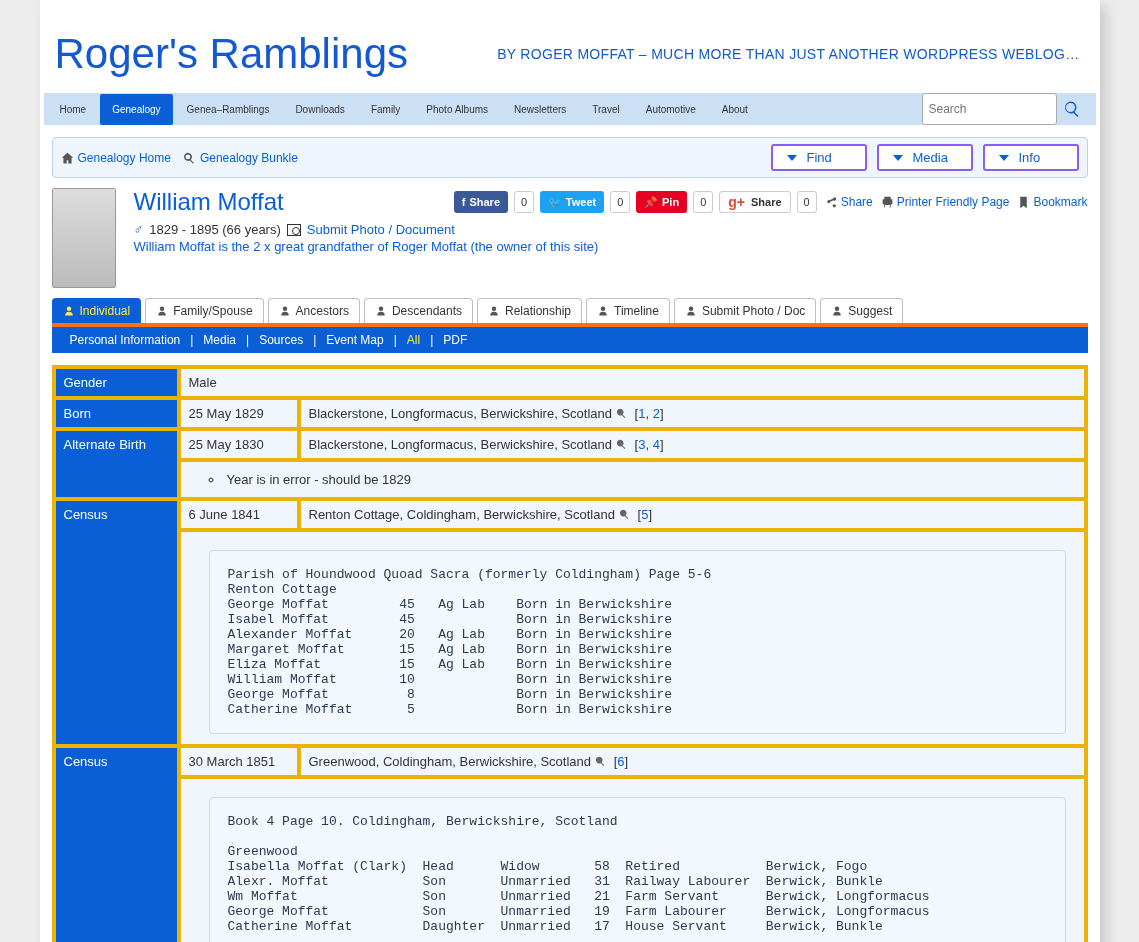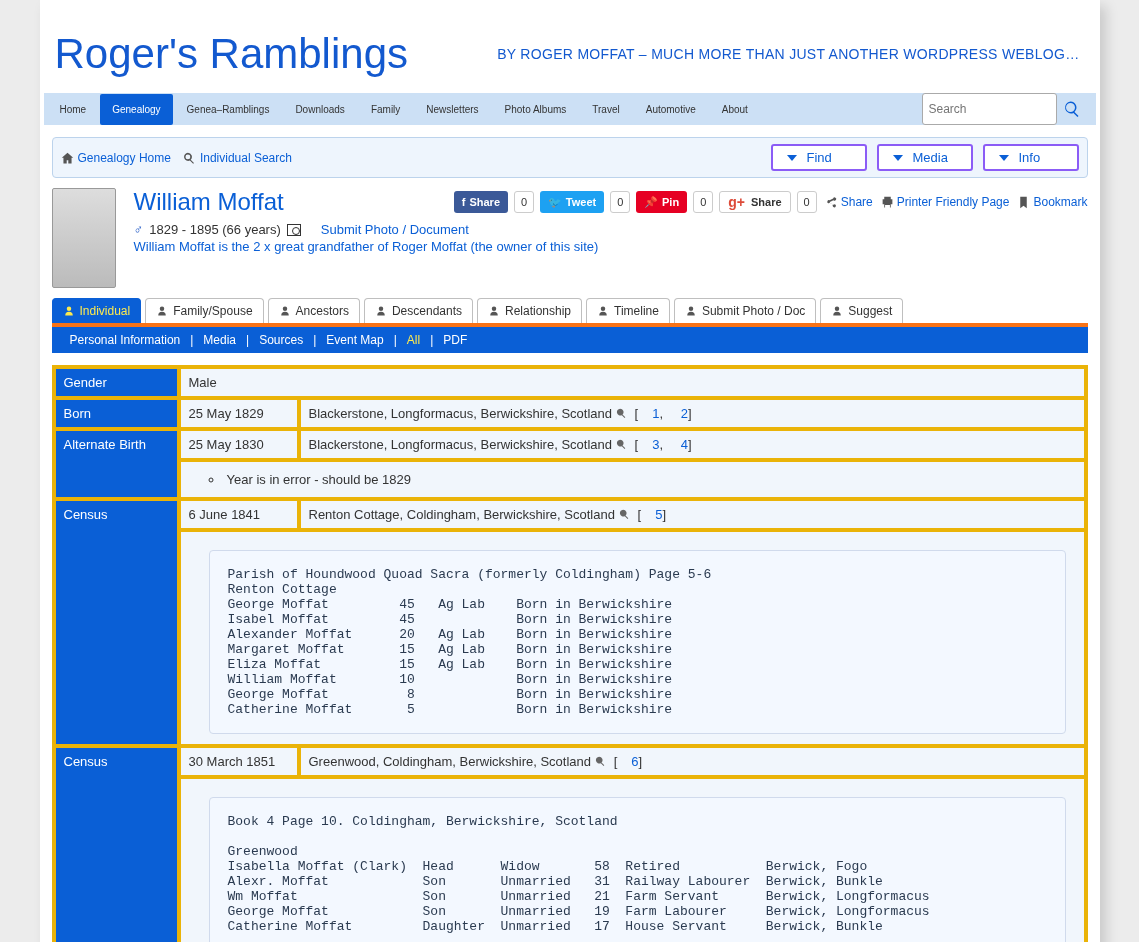--- a/index.html
+++ b/index.html
@@ -26,21 +26,21 @@
   .portrait { width: 64px; height: 100px; background: linear-gradient(#ddd,#bbb); border: 1px solid #999; border-radius: 2px; }
   .person-info { flex: 1; }
   .name-share { display: flex; justify-content: space-between; align-items: center; }
   .person-name { font-size: 24px; color: #0a5fd6; font-weight: 500; }
   .share-icons { display: flex; align-items: center; gap: 8px; font-size: 12px; color: #0a5fd6; }
   .sicon { display: flex; align-items: center; gap: 3px; cursor: pointer; }
   .lifedates { font-size: 13px; margin-top: 6px; display: flex; align-items: center; gap: 6px; }
   .male-sym { color: #2a60c8; }
   .cam-icon { width: 14px; height: 12px; border: 1px solid #333; display: inline-block; position: relative; }
   .cam-icon::after { content: ""; position: absolute; top: 2px; left: 4px; width: 6px; height: 6px; border: 1px solid #333; border-radius: 50%; }
-  .link { color: #0a5fd6; cursor: pointer; margin-left: 14px; }
+  .link { color: #0a5fd6; cursor: pointer; }
   .relnote { font-size: 13px; color: #0a5fd6; margin-top: 2px; }
 
   .social { display: flex; gap: 6px; align-items: center; }
   .sbtn { height: 22px; padding: 0 8px; border-radius: 3px; font-size: 11px; color: #fff; display: flex; align-items: center; gap: 4px; font-weight: bold; }
   .fb { background: #3b5998; }
   .tw { background: #1da1f2; }
   .pin { background: #e60023; }
   .gp { background: #fff; color: #333; border: 1px solid #ccc; }
   .gp-red { color: #dd4b39; font-weight: bold; font-size: 14px; margin-right: 2px; }
   .count { border: 1px solid #ccc; background: #fff; color: #333; height: 22px; padding: 0 6px; border-radius: 3px; font-size: 11px; display: flex; align-items: center; }
@@ -80,22 +80,22 @@
     <div class="tagline">BY ROGER MOFFAT – MUCH MORE THAN JUST ANOTHER WORDPRESS WEBLOG…</div>
   </div>
 
   <div class="navbar">
     <div class="nav-tabs" id="navtabs">
         <div class="nav-tab">Home</div>
         <div class="nav-tab on">Genealogy</div>
         <div class="nav-tab">Genea–Ramblings</div>
         <div class="nav-tab">Downloads</div>
         <div class="nav-tab">Family</div>
+        <div class="nav-tab">Photo Albums</div>
         <div class="nav-tab">Newsletters</div>
-        <div class="nav-tab">Photo Albums</div>
         <div class="nav-tab">Travel</div>
         <div class="nav-tab">Automotive</div>
         <div class="nav-tab">About</div>
       </div>
     <div class="search-wrap">
       <input class="search-input" placeholder="Search" style="">
       <svg class="search-icon" viewBox="0 0 24 24">
           <path d="M10 2a8 8 0 015.3 13.9l5.4 5.4-1.4 1.4-5.4-5.4A8 8 0 1110 2zm0 2a6 6 0 100 12 6 6 0 000-12z"></path>
         </svg>
     </div>
@@ -107,21 +107,21 @@
         <span class="crumblink">
           <svg class="icon12" viewBox="0 0 16 16">
               <path d="M8 1l7 6h-2v7h-4v-4H7v4H3V7H1z"></path>
             </svg>
           <span>Genealogy Home</span>
         </span>
         <span class="crumblink">
           <svg class="icon12" viewBox="0 0 16 16">
               <path d="M6 1a5 5 0 013.5 8.5l4 4-1 1-4-4A5 5 0 116 1zm0 2a3 3 0 100 6 3 3 0 000-6z"></path>
             </svg>
-          <span>Individual Search</span>
+          <span>Genealogy Bunkle</span>
         </span>
       </div>
       <div class="crumb-drop">
           <span class="tri-down"></span>
           <span>Find</span>
         </div>
       <div class="crumb-drop">
           <span class="tri-down"></span>
           <span>Media</span>
         </div>

